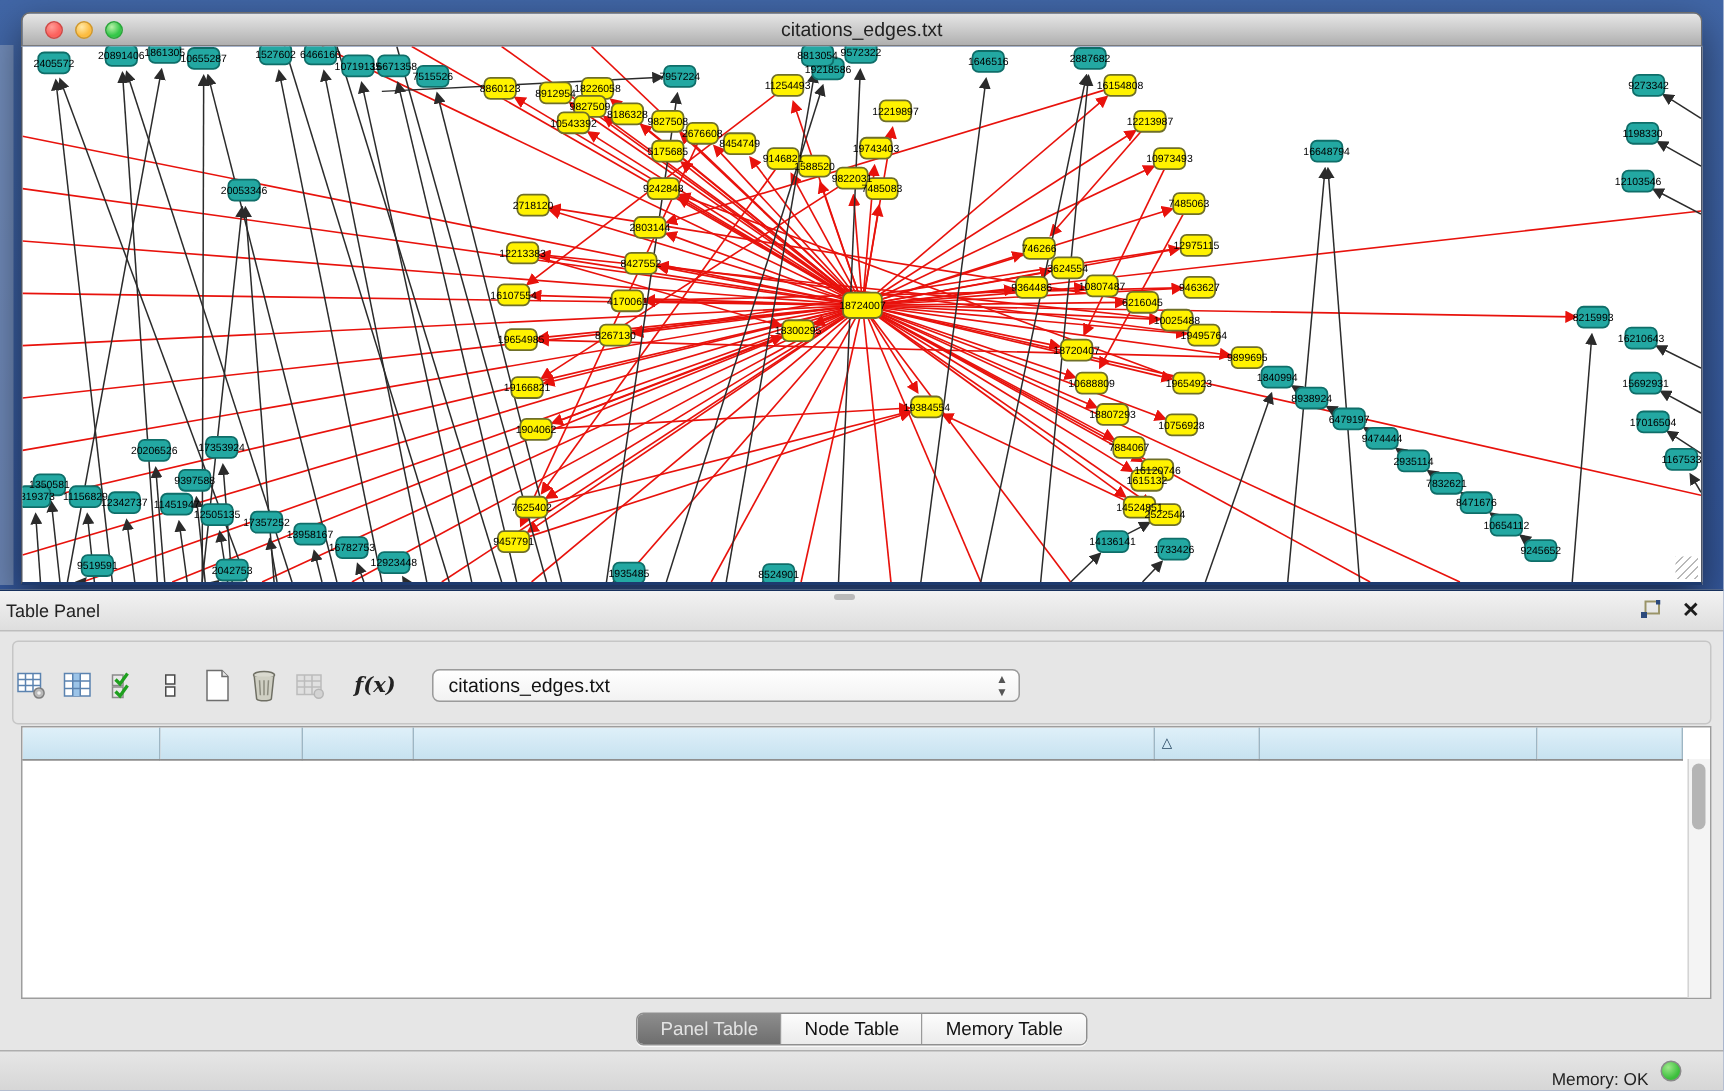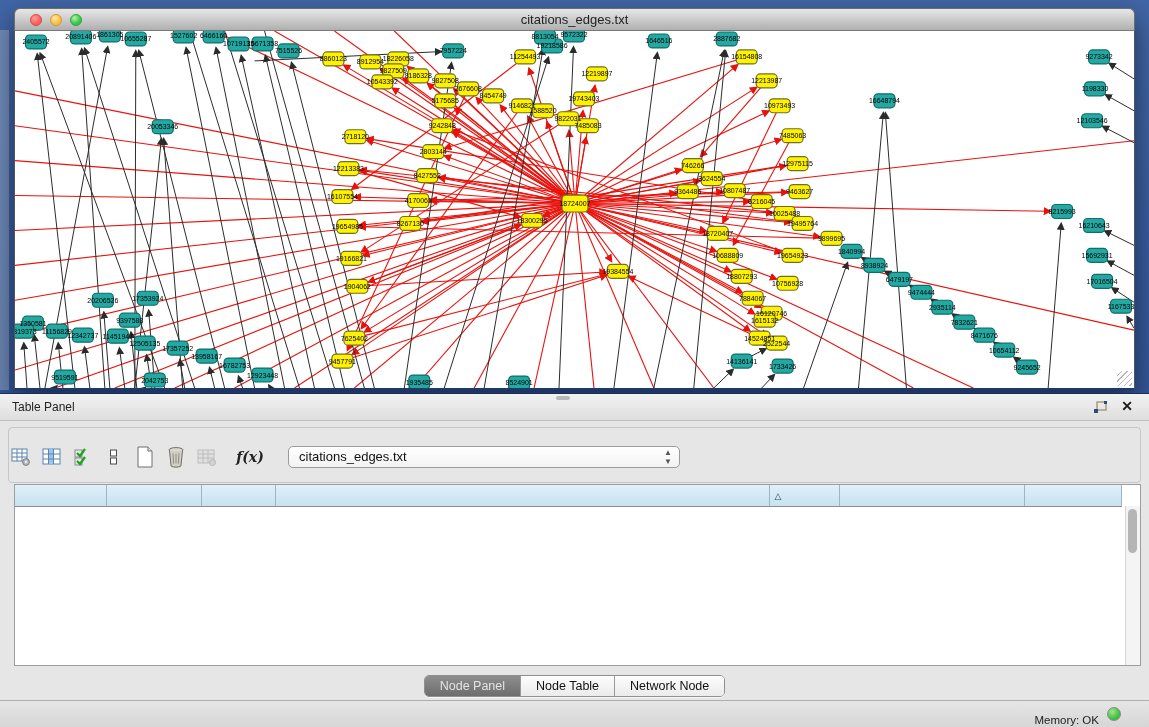--- a/index.html
+++ b/index.html
@@ -23,21 +23,21 @@
   .wtitle{text-align:center;line-height:21px;font-size:13px;color:#222;}
   .net-canvas{position:absolute;left:0;top:23px;width:1121px;height:359px;background:#fff;
     border-left:1px solid #4e5563;border-right:1px solid #4e5563;border-bottom:2px solid #1d3a6e;box-sizing:border-box;}
   .net-canvas svg{display:block;width:100%;height:100%;}
   .grip{position:absolute;right:2px;bottom:2px;width:15px;height:15px;
     background:repeating-linear-gradient(135deg,transparent 0 3px,#b9b9b9 3px 4px);}
   
   .table-panel{position:absolute;left:0;top:393px;width:1149px;height:334px;background:#e6e6e6;border-top:1px solid #16305c;box-sizing:border-box;}
   .panel-header{position:absolute;left:0;top:0;width:100%;height:27px;
     background:linear-gradient(#f2f2f2,#dedede);border-bottom:1px solid #bdbdbd;box-sizing:border-box;}
-  .panel-title{position:absolute;left:12px;top:6px;font-size:12px;color:#222;}
+  .panel-title{position:absolute;left:4px;top:6px;font-size:12px;color:#222;}
   .panel-resize-handle{position:absolute;left:556px;top:2px;width:14px;height:4px;border-radius:2px;background:#b9b9b9;}
   .float-icon{position:absolute;right:42px;top:6px;width:14px;height:13px;}
   .close-icon{position:absolute;right:16px;top:4px;font-size:14px;font-weight:bold;color:#1c1c1c;cursor:default;line-height:16px;}
   .toolbar-box{position:absolute;left:8px;top:33px;width:1133px;height:56px;border:1px solid #c6c6c6;border-radius:4px;box-sizing:border-box;}
   .tb-icons{position:absolute;left:10px;top:48px;height:30px;display:flex;align-items:center;}
   .tb-ic{display:inline-flex;align-items:center;justify-content:center;width:22px;height:24px;margin-right:9px;}
   .fx{font-family:"DejaVu Serif",serif;font-style:italic;font-weight:bold;font-size:14px;color:#222;padding-left:12px;}
   .combo{position:absolute;left:288px;top:52px;width:392px;height:22px;background:linear-gradient(#ffffff,#f2f2f2);
     border:1px solid #9b9b9b;border-radius:5px;box-sizing:border-box;font-size:13px;color:#111;line-height:20px;padding-left:10px;}
   .combo-arrows{position:absolute;right:7px;top:1px;display:flex;flex-direction:column;line-height:9px;font-size:8px;color:#555;}
@@ -670,23 +670,23 @@
           </tr>
         </tbody>
       </table>
     <div class="vscroll">
       <div class="vthumb"></div>
     </div>
   </div>
 
   <div class="tabbar">
     <div class="seg" id="tabs">
-        <button class="active">Node Panel</button>
+        <button class="active">Panel Table</button>
         <button class="">Node Table</button>
-        <button class="">Network Node</button>
+        <button class="">Memory Table</button>
       </div>
   </div>
 
   <div class="statusbar">
     <span class="mem">Memory: OK</span>
     <span class="mem-dot"></span>
   </div>
 </div>
 
 </body></html>

